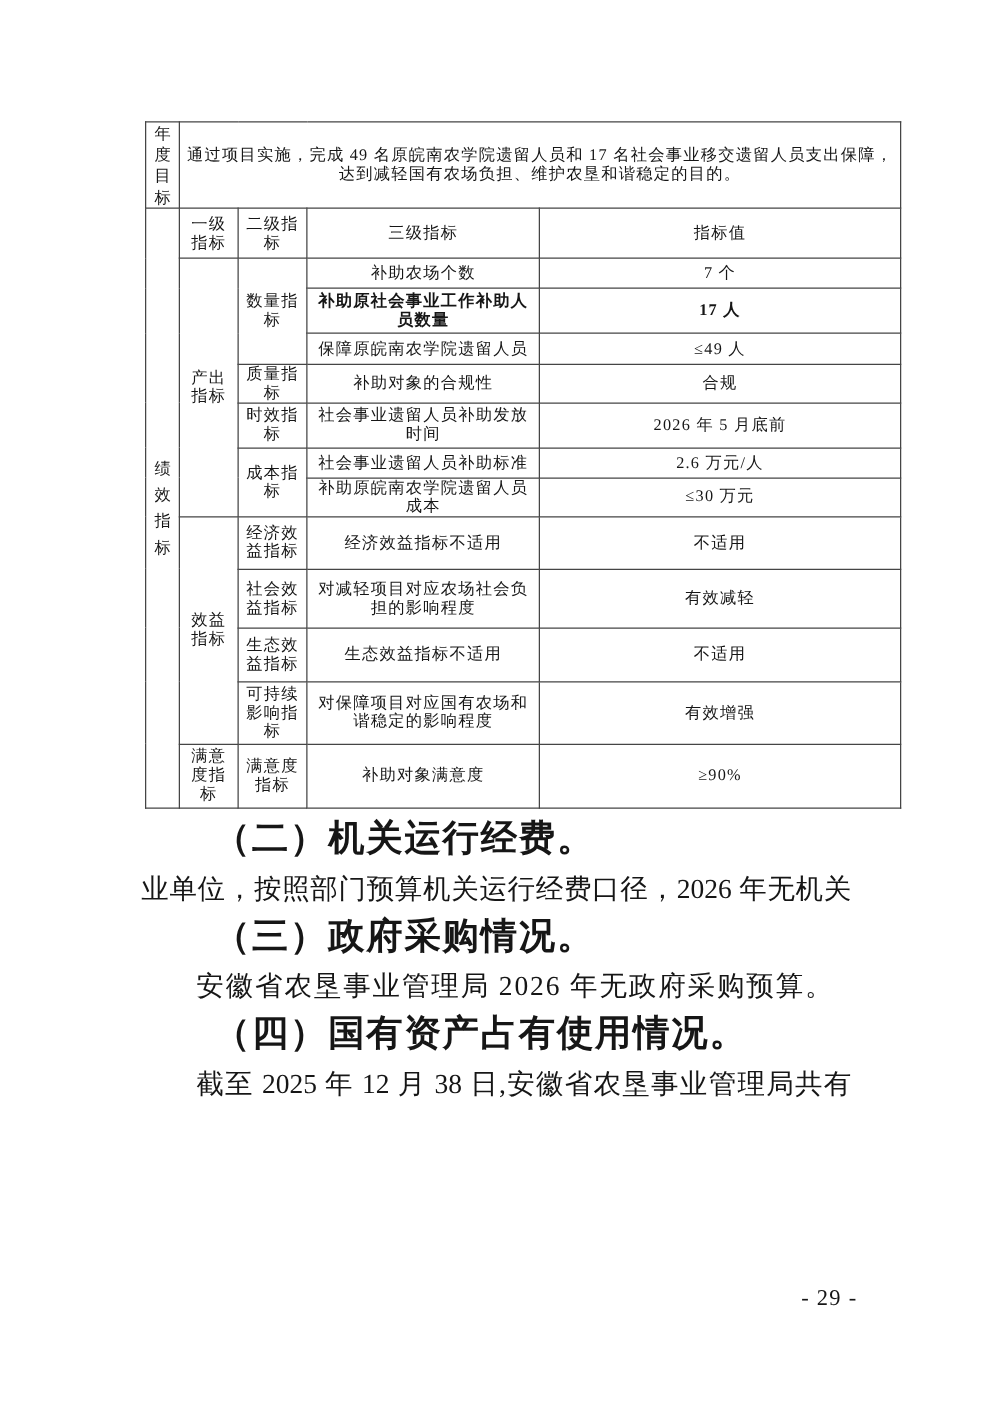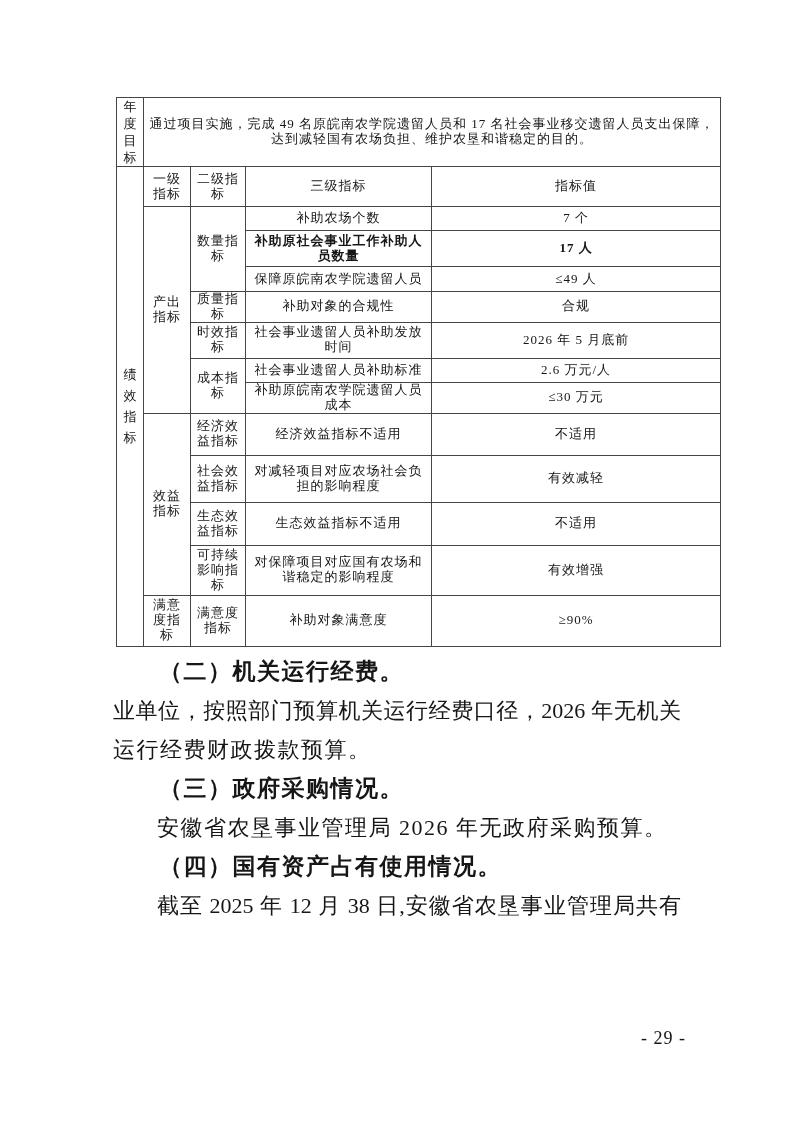--- a/index.html
+++ b/index.html
@@ -58,21 +58,21 @@
   tr.r10 { height: 43px; } tr.r11 { height: 50px; } tr.r12 { height: 51px; }
   
   .bodytext {
     position: absolute;
     left: 113px;
     top: 652px;
     width: 568px;
     font-size: 22px;
   }
   .bt-line { height: 39px; line-height: 39px; white-space: nowrap; overflow: visible; }
-  .bt-heading { font-weight: bold; font-size: 23px; letter-spacing: 1.5px; }
+  .bt-heading { font-weight: bold; font-size: 29px; letter-spacing: 1.5px; }
   .ind { text-indent: 2em; }
   .jl { text-align: justify; text-align-last: justify; white-space: normal; }
   .pl { letter-spacing: 1.5px; }
   
   .pagenum {
     position: absolute;
     left: 641px;
     top: 1028px;
     font-size: 18px;
     letter-spacing: 1px;
@@ -168,21 +168,20 @@
           <td class="l3">补助对象满意度</td>
           <td class="val">≥90%</td>
         </tr>
       </tbody>
     </table>
   </div>
 
   <div class="bodytext">
     <div class="bt-line bt-heading ind">（二）机关运行经费。</div>
     <div class="bt-line jl">业单位，按照部门预算机关运行经费口径，2026 年无机关</div>
-    <div class="bt-line pl">运行经费财政拨款预算。</div>
     <div class="bt-line bt-heading ind">（三）政府采购情况。</div>
     <div class="bt-line pl ind">安徽省农垦事业管理局 2026 年无政府采购预算。</div>
     <div class="bt-line bt-heading ind">（四）国有资产占有使用情况。</div>
     <div class="bt-line jl ind">截至 2025 年 12 月 38 日,安徽省农垦事业管理局共有</div>
   </div>
 
   <div class="pagenum">- 29 -</div>
 
 </div>
 

